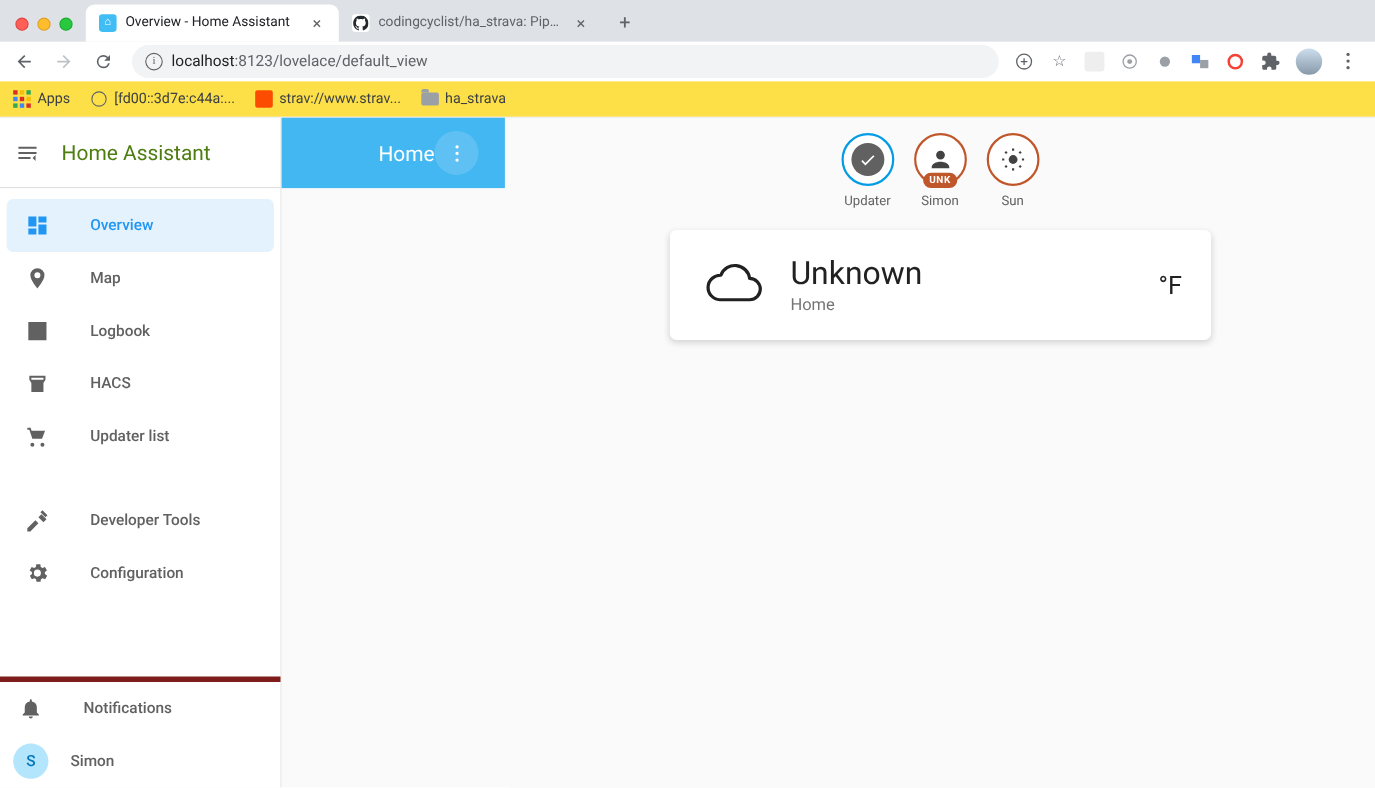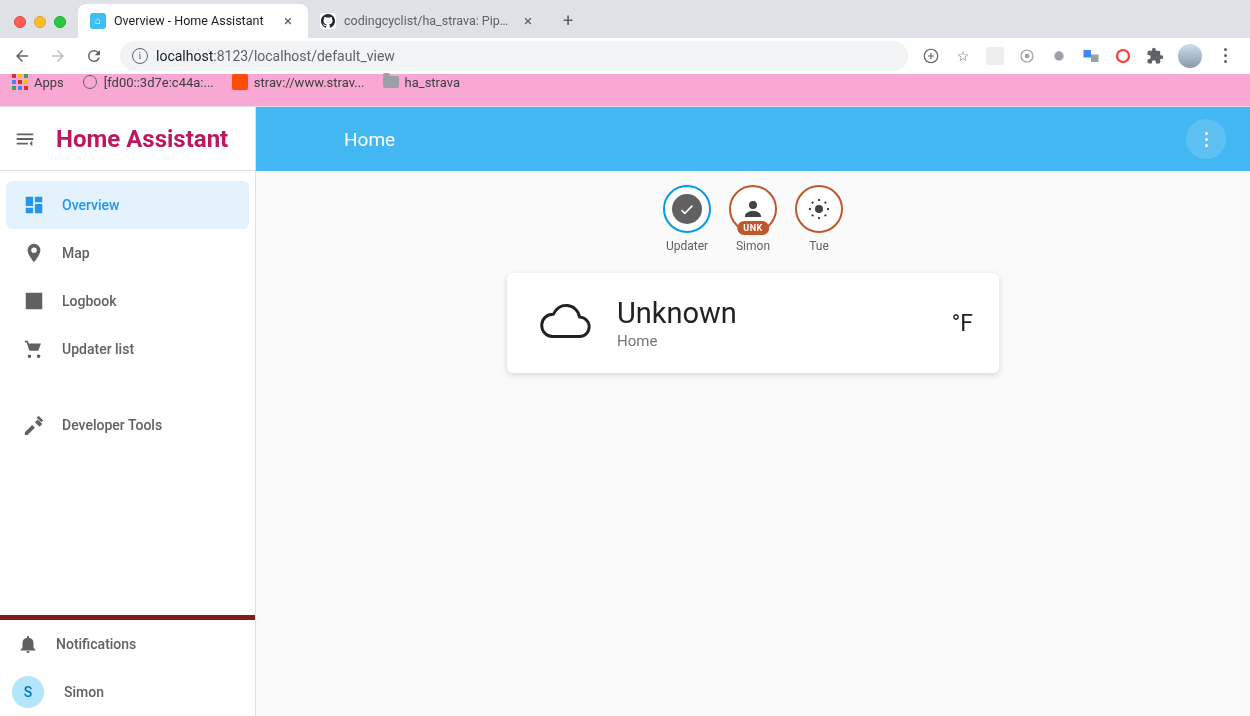--- a/index.html
+++ b/index.html
@@ -27,21 +27,21 @@
   .nav-btn.disabled { color:#bdc1c6; }
   .url-bar { flex:1; height:30px; background:#f1f3f4; border-radius:15px; display:flex; align-items:center; padding:0 12px; font-size:14px; color:#5f6368; gap:8px; margin:0 6px;}
   .url-bar .info-icon{ width:16px;height:16px; border:1.5px solid #5f6368; border-radius:50%; display:flex;align-items:center;justify-content:center; font-size:10px; font-family:serif; }
   .url-text .host { color:#202124; }
   .ext-icons { display:flex; align-items:center; gap:14px; padding: 0 10px 0 4px;}
   .ext-ico { width:18px; height:18px; display:flex; align-items:center; justify-content:center; color:#5f6368; font-size:14px;}
   .ext-avatar { width:24px; height:24px; border-radius:50%; background:linear-gradient(#cde,#89a); }
   .menu-dots { display:flex; flex-direction:column; gap:3px; align-items:center; justify-content:center; width:18px;}
   .menu-dots span{ width:3px;height:3px;background:#5f6368;border-radius:50%;}
 
-  .bookmarks-row { height:32px; display:flex; align-items:flex-start; padding: 0 12px; gap:18px; font-size:13px; color:#3c4043; background:#f9a8d4;}
+  .bookmarks-row { height:32px; display:flex; align-items:center; padding: 0 12px; gap:18px; font-size:13px; color:#3c4043; background:#fde047;}
   .bm-item { display:flex; align-items:center; gap:6px; max-width:170px;}
   .bm-item span.txt{ white-space:nowrap; overflow:hidden; text-overflow:ellipsis;}
   .bm-ico { width:16px; height:16px; display:flex; align-items:center; justify-content:center; }
   .apps-grid { display:grid; grid-template-columns:repeat(3,4px); grid-template-rows:repeat(3,4px); gap:2px;}
   .apps-grid i{ background:#d93025; width:4px;height:4px;}
   .apps-grid i:nth-child(2){background:#fbbc04;}
   .apps-grid i:nth-child(3){background:#34a853;}
   .apps-grid i:nth-child(4){background:#4285f4;}
   .apps-grid i:nth-child(5){background:#d93025;}
   .apps-grid i:nth-child(6){background:#fbbc04;}
@@ -52,32 +52,32 @@
   .bm-strava{ width:16px;height:16px;background:#fc4c02;border-radius:2px;}
   .bm-folder{ width:16px;height:12px;background:#9aa0a6;border-radius:2px;position:relative;}
   .bm-folder::before{content:"";position:absolute;top:-3px;left:0;width:7px;height:3px;background:#9aa0a6;border-radius:2px 2px 0 0;}
 
   
   .app { display:flex; height: calc(716px - 107px); }
   .sidebar { width:256px; background:#fff; border-right:1px solid #e0e0e0; display:flex; flex-direction:column; }
   .sb-header { height:64px; display:flex; align-items:center; padding:0 14px; gap:18px; border-bottom:1px solid #e0e0e0;}
   .hamburger { width:24px;height:24px; display:flex; align-items:center; justify-content:flex-start;}
   .hamburger svg{width:22px;height:22px;}
-  .sb-title { font-size:24px; font-weight:700; color:#be185d;}
+  .sb-title { font-size:19px; font-weight:400; color:#4d7c0f;}
   .sb-list { flex:1; overflow:auto; padding:10px 6px;}
-  .sb-item { height:48px; display:flex; align-items:center; gap:16px; padding:0 16px; border-radius:6px; color:#616161; font-size:14px; font-weight:500; cursor:pointer;}
+  .sb-item { height:48px; display:flex; align-items:center; gap:36px; padding:0 16px; border-radius:6px; color:#616161; font-size:14px; font-weight:500; cursor:pointer;}
   .sb-item.selected { background:#e3f2fd; color:#2196f3;}
   .sb-item .sb-ico { width:24px; height:24px; display:flex;align-items:center;justify-content:center;}
   .sb-item .sb-ico svg{ width:22px;height:22px; fill:currentColor;}
   .sb-gap { height:28px; }
   .sb-footer { border-top:5px solid #7f1d1d;}
   .sb-user-avatar{ width:32px;height:32px;border-radius:50%;background:#b3e5fc;color:#0277bd;display:flex;align-items:center;justify-content:center;font-size:14px;font-weight:500;}
   .sb-item.user{ gap:20px; padding-left:12px;}
 
-  .main { flex:1; background:#fafafa; display:flex; flex-direction:column;}
+  .main { flex:1; background:#fafafa; display:flex; flex-direction:row;}
   .topbar { height:64px; background:#43b7f1; color:#fff; display:flex; align-items:center; padding:0 24px 0 88px; font-size:19px; font-weight:400;}
   .topbar-spacer{flex:1;}
   .topbar-menu { width:40px;height:40px; border-radius:50%; background:rgba(255,255,255,0.15); display:flex;align-items:center;justify-content:center;}
   .topbar-menu .menu-dots span{background:#fff;}
   
   .content { flex:1; display:flex; flex-direction:column; align-items:center; padding-top:14px;}
   .badges { display:flex; gap:18px; margin-bottom:20px;}
   .badge { display:flex; flex-direction:column; align-items:center; gap:6px; position:relative;}
   .badge-circle { width:48px;height:48px;border-radius:50%; border:2px solid; display:flex;align-items:center;justify-content:center; background:#fff;}
   .badge-circle svg{width:24px;height:24px;}
@@ -134,21 +134,21 @@
           <path fill="#bdc1c6" d="M4 13h12.17l-5.59 5.59L12 20l8-8-8-8-1.41 1.41L16.17 11H4z"></path>
         </svg>
     </div>
     <div class="nav-btn">
       <svg width="18" height="18" viewBox="0 0 24 24">
           <path fill="#5f6368" d="M17.65 6.35A7.96 7.96 0 0012 4a8 8 0 100 16 7.96 7.96 0 007.73-6h-2.08A6 6 0 1112 6c1.66 0 3.14.69 4.22 1.78L13 11h7V4l-2.35 2.35z"></path>
         </svg>
     </div>
     <div class="url-bar">
       <span class="info-icon">i</span>
-      <span class="url-text"><span class="host">localhost</span><span>:8123/localhost/default_view</span></span>
+      <span class="url-text"><span class="host">localhost</span><span>:8123/lovelace/default_view</span></span>
     </div>
     <div class="ext-icons">
       <div class="ext-ico">
           <svg viewBox="0 0 24 24" width="18" height="18">
             <circle cx="12" cy="12" r="9" fill="none" stroke="#5f6368" stroke-width="1.6"></circle>
             <path stroke="#5f6368" stroke-width="1.6" d="M12 8v8M8 12h8"></path>
           </svg>
         </div>
       <div class="ext-ico">☆</div>
       <div class="ext-ico" style="background:#eee;border-radius:3px;"></div>
@@ -260,33 +260,49 @@
         <div class="sb-ico">
             <svg viewBox="0 0 24 24">
               <path d="M3 3h18v18H3zM7 13h2v5H7zM11 9h2v9h-2zM15 11h2v7h-2z"></path>
             </svg>
           </div>
         <span>Logbook</span>
       </div>
       <div class="sb-item">
         <div class="sb-ico">
             <svg viewBox="0 0 24 24">
+              <path d="M4 4h16v4l-2 3v9H6v-9L4 8zM6 6v2h12V6z"></path>
+            </svg>
+          </div>
+        <span>HACS</span>
+      </div>
+      <div class="sb-item">
+        <div class="sb-ico">
+            <svg viewBox="0 0 24 24">
               <path d="M7 18a2 2 0 100 4 2 2 0 000-4zm10 0a2 2 0 100 4 2 2 0 000-4zM7.2 14h9.4l3-8H6.2L5.3 3H2v2h2l3 9z"></path>
             </svg>
           </div>
         <span>Updater list</span>
       </div>
       <div class="sb-gap"></div>
       <div class="sb-item">
         <div class="sb-ico">
             <svg viewBox="0 0 24 24">
               <path d="M2 20l8-8 3 3-8 8H2zM13 9l3-3 5 5-3 3zM15 4l2-2 5 5-2 2z"></path>
             </svg>
           </div>
         <span>Developer Tools</span>
+      </div>
+      <div class="sb-item">
+        <div class="sb-ico">
+            <svg viewBox="0 0 24 24">
+              <path d="M19.4 13a7.8 7.8 0 000-2l2.1-1.6-2-3.5-2.5 1a7.6 7.6 0 00-1.7-1l-.4-2.6h-4l-.4 2.6a7.6 7.6 0 00-1.7 1l-2.5-1-2 3.5L6.6 11a7.8 7.8 0 000 2l-2.1 1.6 2 3.5 2.5-1c.5.4 1.1.8 1.7 1l.4 2.6h4l.4-2.6c.6-.2 1.2-.6 1.7-1l2.5 1 2-3.5zM12 15.5A3.5 3.5 0 1112 8.5a3.5 3.5 0 010 7z"></path>
+            </svg>
+          </div>
+        <span>Configuration</span>
       </div>
     </div>
     <div class="sb-footer">
       <div class="sb-item">
         <div class="sb-ico">
             <svg viewBox="0 0 24 24">
               <path d="M12 22a2 2 0 002-2h-4a2 2 0 002 2zm6-6V11a6 6 0 00-5-5.9V4a1 1 0 00-2 0v1.1A6 6 0 006 11v5l-2 2v1h16v-1z"></path>
             </svg>
           </div>
         <span>Notifications</span>
@@ -341,21 +357,21 @@
                   <line x1="12" y1="20" x2="12" y2="22"></line>
                   <line x1="2" y1="12" x2="4" y2="12"></line>
                   <line x1="20" y1="12" x2="22" y2="12"></line>
                   <line x1="4.9" y1="4.9" x2="6.3" y2="6.3"></line>
                   <line x1="17.7" y1="17.7" x2="19.1" y2="19.1"></line>
                   <line x1="4.9" y1="19.1" x2="6.3" y2="17.7"></line>
                   <line x1="17.7" y1="6.3" x2="19.1" y2="4.9"></line>
                 </g>
               </svg>
           </div>
-          <div class="badge-label">Tue</div>
+          <div class="badge-label">Sun</div>
         </div>
       </div>
 
       <div class="weather-card">
         <div class="weather-icon">
           <svg viewBox="0 0 64 48">
               <path d="M20 40h28a10 10 0 000-20 14 14 0 00-27-3A10 10 0 0020 40z" stroke-linejoin="round"></path>
             </svg>
         </div>
         <div class="weather-text">

